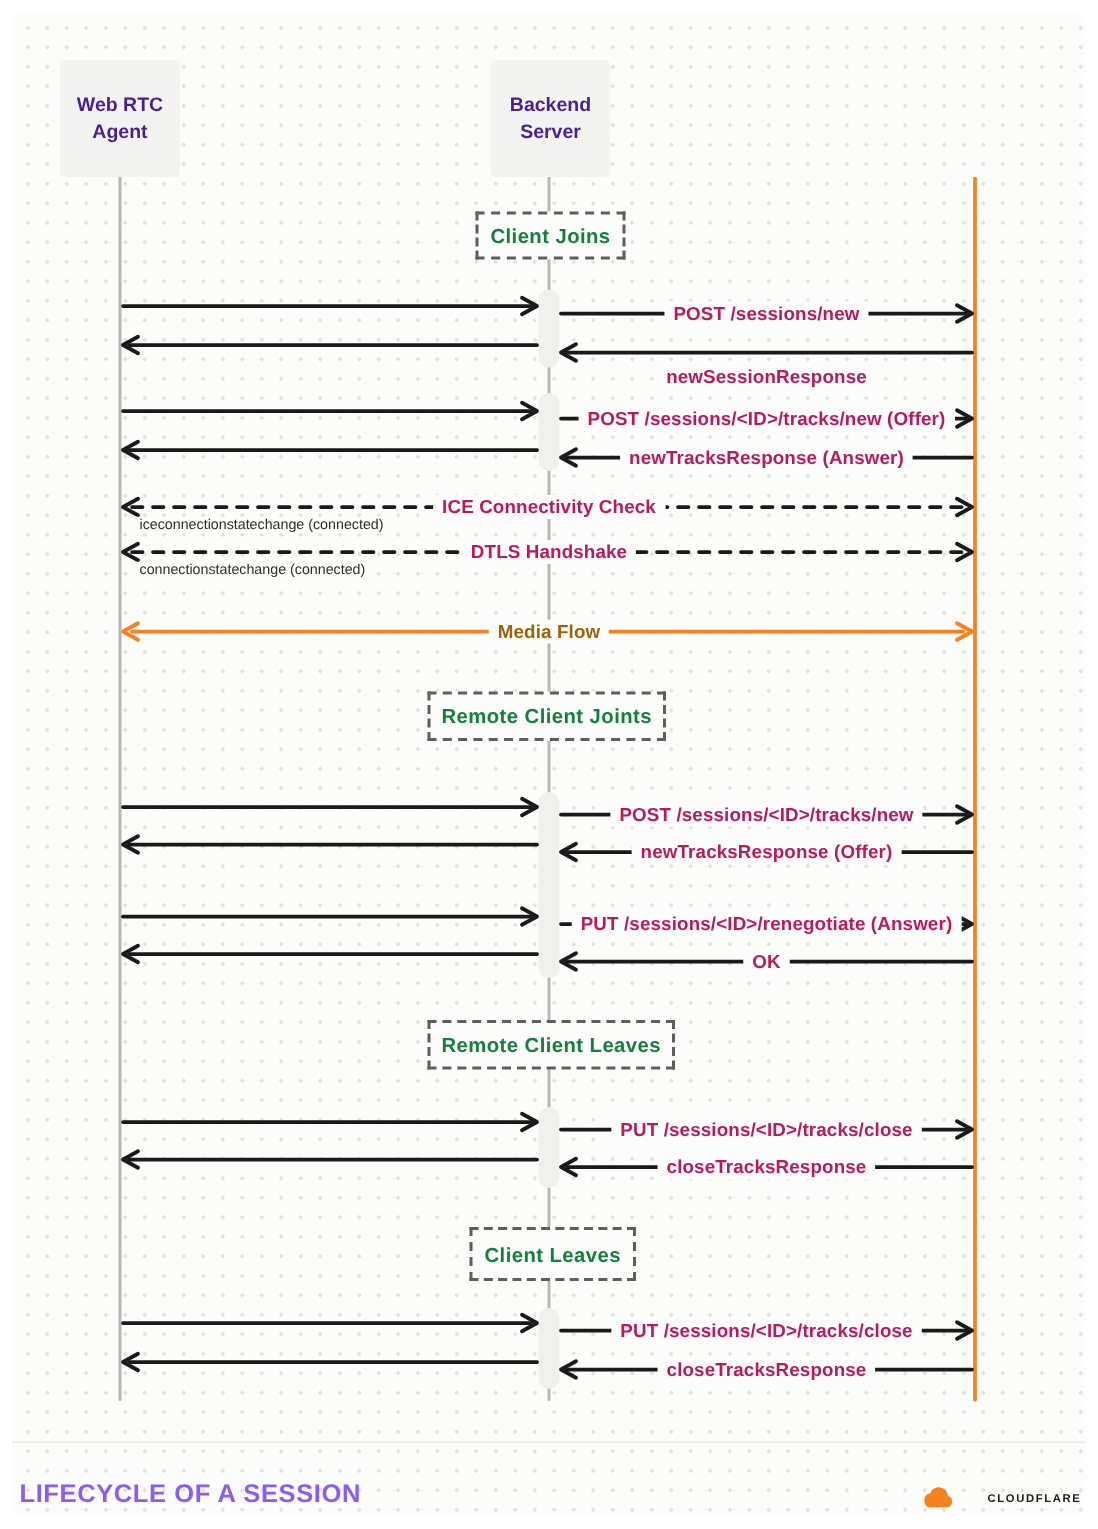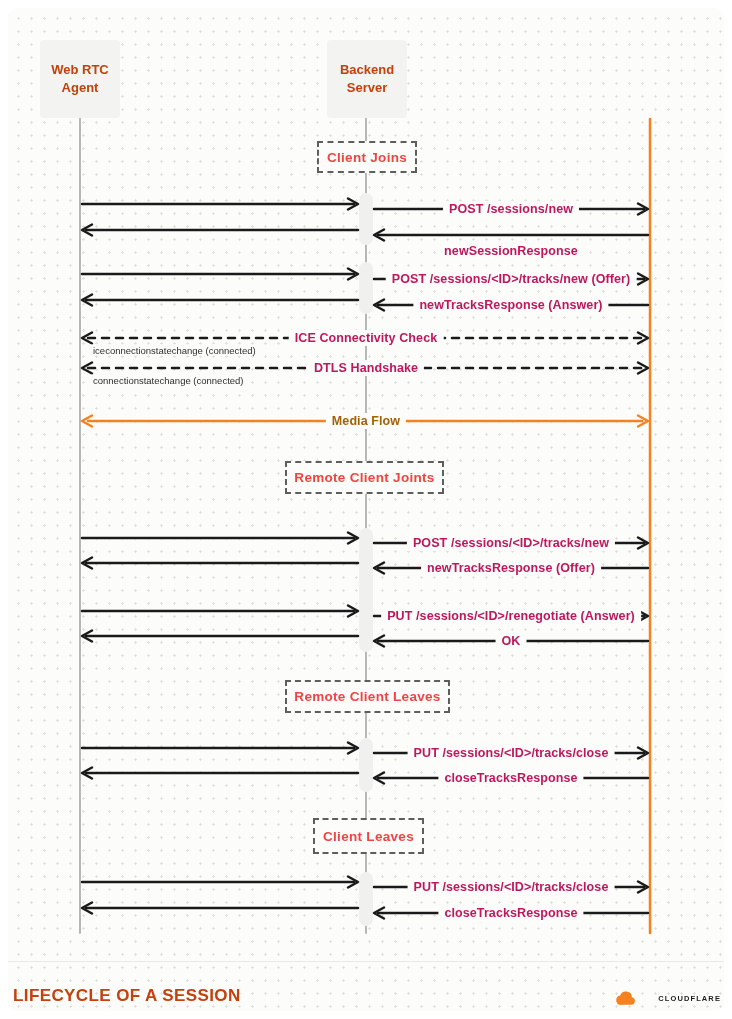--- a/index.html
+++ b/index.html
@@ -10,44 +10,44 @@
   .dot-panel{
     position:absolute;left:8px;top:8px;right:8px;bottom:8px;border-radius:10px;
     background-color:#FCFCFA;
     background-image:radial-gradient(#E3E1DD 1.1px, transparent 1.3px);
     background-size:13px 13px;background-position:4px 4px;
   }
   svg.diagram{position:absolute;left:0;top:0;}
   .actor-box{
     position:absolute;display:flex;flex-direction:column;align-items:center;justify-content:center;
     background:#F3F3F1;border-radius:4px;text-align:left;
-    font-weight:bold;font-size:13px;line-height:1.35;color:#c2410c;
+    font-weight:bold;font-size:13px;line-height:1.35;color:#4c1d95;
   }
   .actor-box.highlight{background:#FAF1E5;}
   .actor-box .phone{margin-bottom:7px;}
   .section-box{
     position:absolute;display:flex;align-items:center;justify-content:center;
     border:2px dashed #5E5E5E;background:#FCFCFA;
-    color:#ef4444;font-size:13.5px;font-weight:600;letter-spacing:.3px;white-space:nowrap;
+    color:#15803d;font-size:13.5px;font-weight:600;letter-spacing:.3px;white-space:nowrap;
   }
   .msg-label{
     position:absolute;transform:translate(-50%,-50%);white-space:nowrap;
     background:#FCFCFA;padding:1px 6px;
     font-size:12.5px;font-weight:bold;color:#be185d;letter-spacing:.1px;
   }
   .msg-label.orange{color:#a16207;}
   .msg-sublabel{
     position:absolute;transform:translateY(-50%);white-space:nowrap;
     background:#FCFCFA;padding:0 3px;
     font-size:9.5px;font-weight:400;color:#2E2E2E;
   }
   .footer-divider{position:absolute;left:8px;right:8px;top:961px;height:1px;background:#ECEAE6;}
   .page-title{
     position:absolute;left:13px;top:986px;
-    font-size:17px;font-weight:bold;letter-spacing:.4px;color:#c2410c;
+    font-size:17px;font-weight:bold;letter-spacing:.4px;color:#8b5cf6;
   }
   .brand{
     position:absolute;right:11px;top:988px;display:flex;align-items:center;gap:20px;
   }
   .brand-name{font-size:7.5px;font-weight:bold;letter-spacing:1.1px;color:#1D1D1D;}
 </style>
 </head>
 <body>
 
 <div class="canvas">

